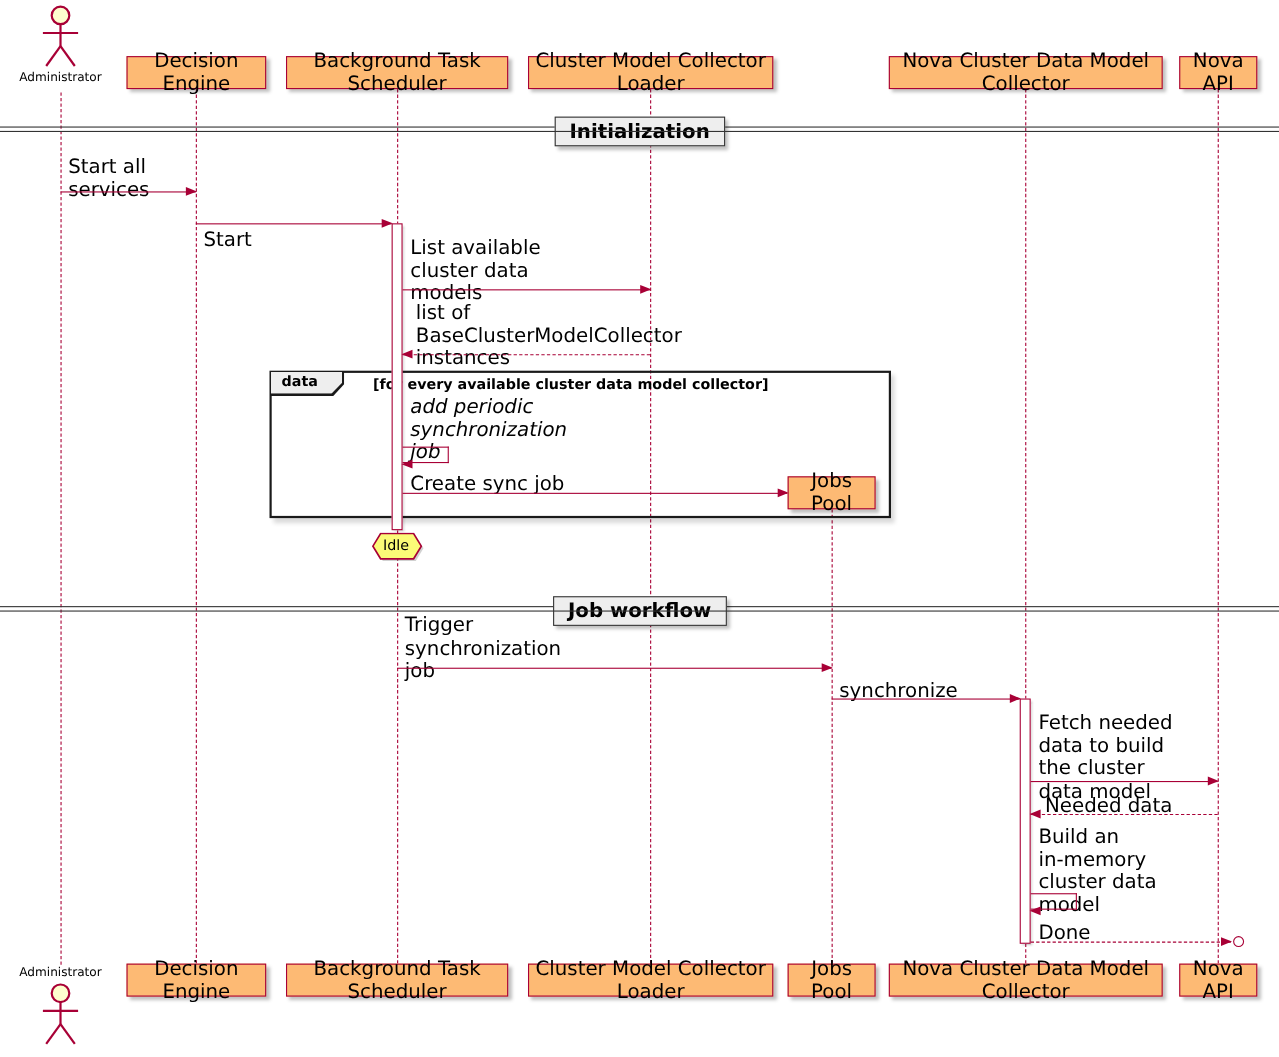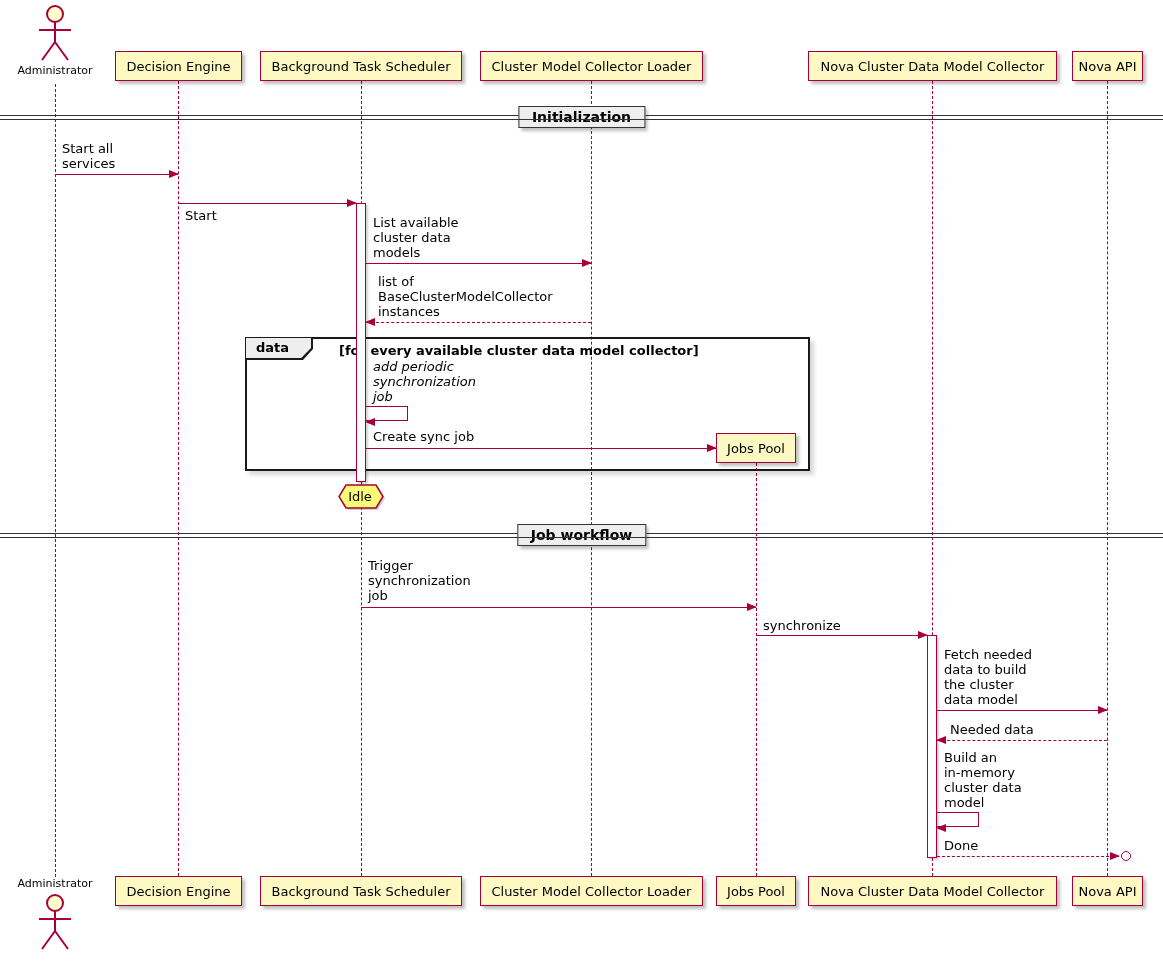--- a/index.html
+++ b/index.html
@@ -3,28 +3,28 @@
 <meta charset="utf-8">
 <style>
   * { margin:0; padding:0; box-sizing:border-box; }
   html,body { background:#ffffff; }
   #canvas {
     position:relative; width:1163px; height:961px; background:#ffffff;
     font-family:"DejaVu Sans", sans-serif; color:#000; overflow:hidden;
   }
   .lifeline { position:absolute; width:0; border-left:1px dashed #A80036; z-index:0; }
   .participant {
-    position:absolute; height:30px; background:#fef9c3; border:1.5px solid #A80036;
+    position:absolute; height:30px; background:#fdba74; border:1.5px solid #A80036;
     box-shadow:3px 3px 3px rgba(0,0,0,0.25); display:flex; align-items:center; justify-content:center;
-    font-size:13px; text-align:center; z-index:5;
+    font-size:18px; text-align:center; z-index:5;
   }
   .actor-label { position:absolute; width:100px; text-align:center; font-size:11px; z-index:5; }
   .actor-figure { position:absolute; z-index:5; }
   .msg-label {
-    position:absolute; font-size:13px; line-height:1.15; white-space:pre-line; z-index:4;
+    position:absolute; font-size:18px; line-height:1.15; white-space:pre-line; z-index:4;
   }
   .arrow { position:absolute; height:0; border-top:1px solid #A80036; z-index:4; }
   .arrow.dashed { border-top-style:dashed; }
   .arrow::after {
     content:""; position:absolute; top:-5px; width:0; height:0;
     border-top:4.5px solid transparent; border-bottom:4.5px solid transparent;
   }
   .arrow.to-right::after { right:-1px; border-left:10px solid #A80036; }
   .arrow.to-left::after  { left:-1px;  border-right:10px solid #A80036; }
   .self-msg { position:absolute; border:1px solid #A80036; border-left:none; z-index:4; }
@@ -39,21 +39,21 @@
   }
   .divider { position:absolute; left:0; width:1163px; height:27px; z-index:6; }
   .divider::before, .divider::after {
     content:""; position:absolute; left:0; right:0; border-top:1.5px solid #333;
   }
   .divider::before { top:11px; }
   .divider::after  { top:15px; }
   .divider .dlabel {
     position:absolute; left:50%; transform:translateX(-50%); top:2px;
     background:#EEEEEE; border:1.5px solid #333; padding:2px 13px;
-    font-weight:bold; font-size:14px; box-shadow:3px 3px 3px rgba(0,0,0,0.25);
+    font-weight:bold; font-size:18px; box-shadow:3px 3px 3px rgba(0,0,0,0.25);
   }
   .frame { position:absolute; border:2px solid #1a1a1a; box-shadow:4px 4px 4px rgba(0,0,0,0.15); z-index:2; }
   .frame-header {
     position:absolute; top:-1px; left:-1px; width:67px; height:22px; background:#1a1a1a;
     clip-path:polygon(0 0,100% 0,100% 50%,85% 100%,0 100%); z-index:2;
   }
   .frame-header-inner {
     position:absolute; top:0; left:0; width:65px; height:20px; background:#EEEEEE;
     clip-path:polygon(0 0,100% 0,100% 50%,85% 100%,0 100%);
     display:flex; align-items:center; padding:0 0 2px 10px; font-weight:bold; font-size:13px;
@@ -137,21 +137,21 @@
   <div class="participant" style="left:716px; top:433px; width:80px;">Jobs Pool</div>
 
   <div class="hexagon" style="left:336px; top:484px;text-align:right;">
     <svg width="50" height="27" viewBox="0 0 50 27">
       <polygon points="12,3 42,3 49,14.5 42,26 12,26 5,14.5" fill="#999999" opacity="0.45"></polygon>
       <polygon points="10,1 40,1 47,12.5 40,24 10,24 3,12.5" fill="#FBFB77" stroke="#A80036" stroke-width="1.5"></polygon>
     </svg>
     <span class="hex-text" style="padding-bottom:3px; padding-right:2px;">Idle</span>
   </div>
 
-  <div class="divider" style="top:522px;">
+  <div class="divider" style="top:540px;">
     <div class="dlabel">Job workflow</div>
   </div>
 
   <div class="msg-label" style="left:368px; top:559px;">Trigger
 synchronization
 job</div>
   <div class="arrow to-right" style="left:361px; top:607px; width:395px;"></div>
 
   <div class="msg-label" style="left:763px; top:619px;">synchronize</div>
   <div class="arrow to-right" style="left:756px; top:635px; width:171px;"></div>

